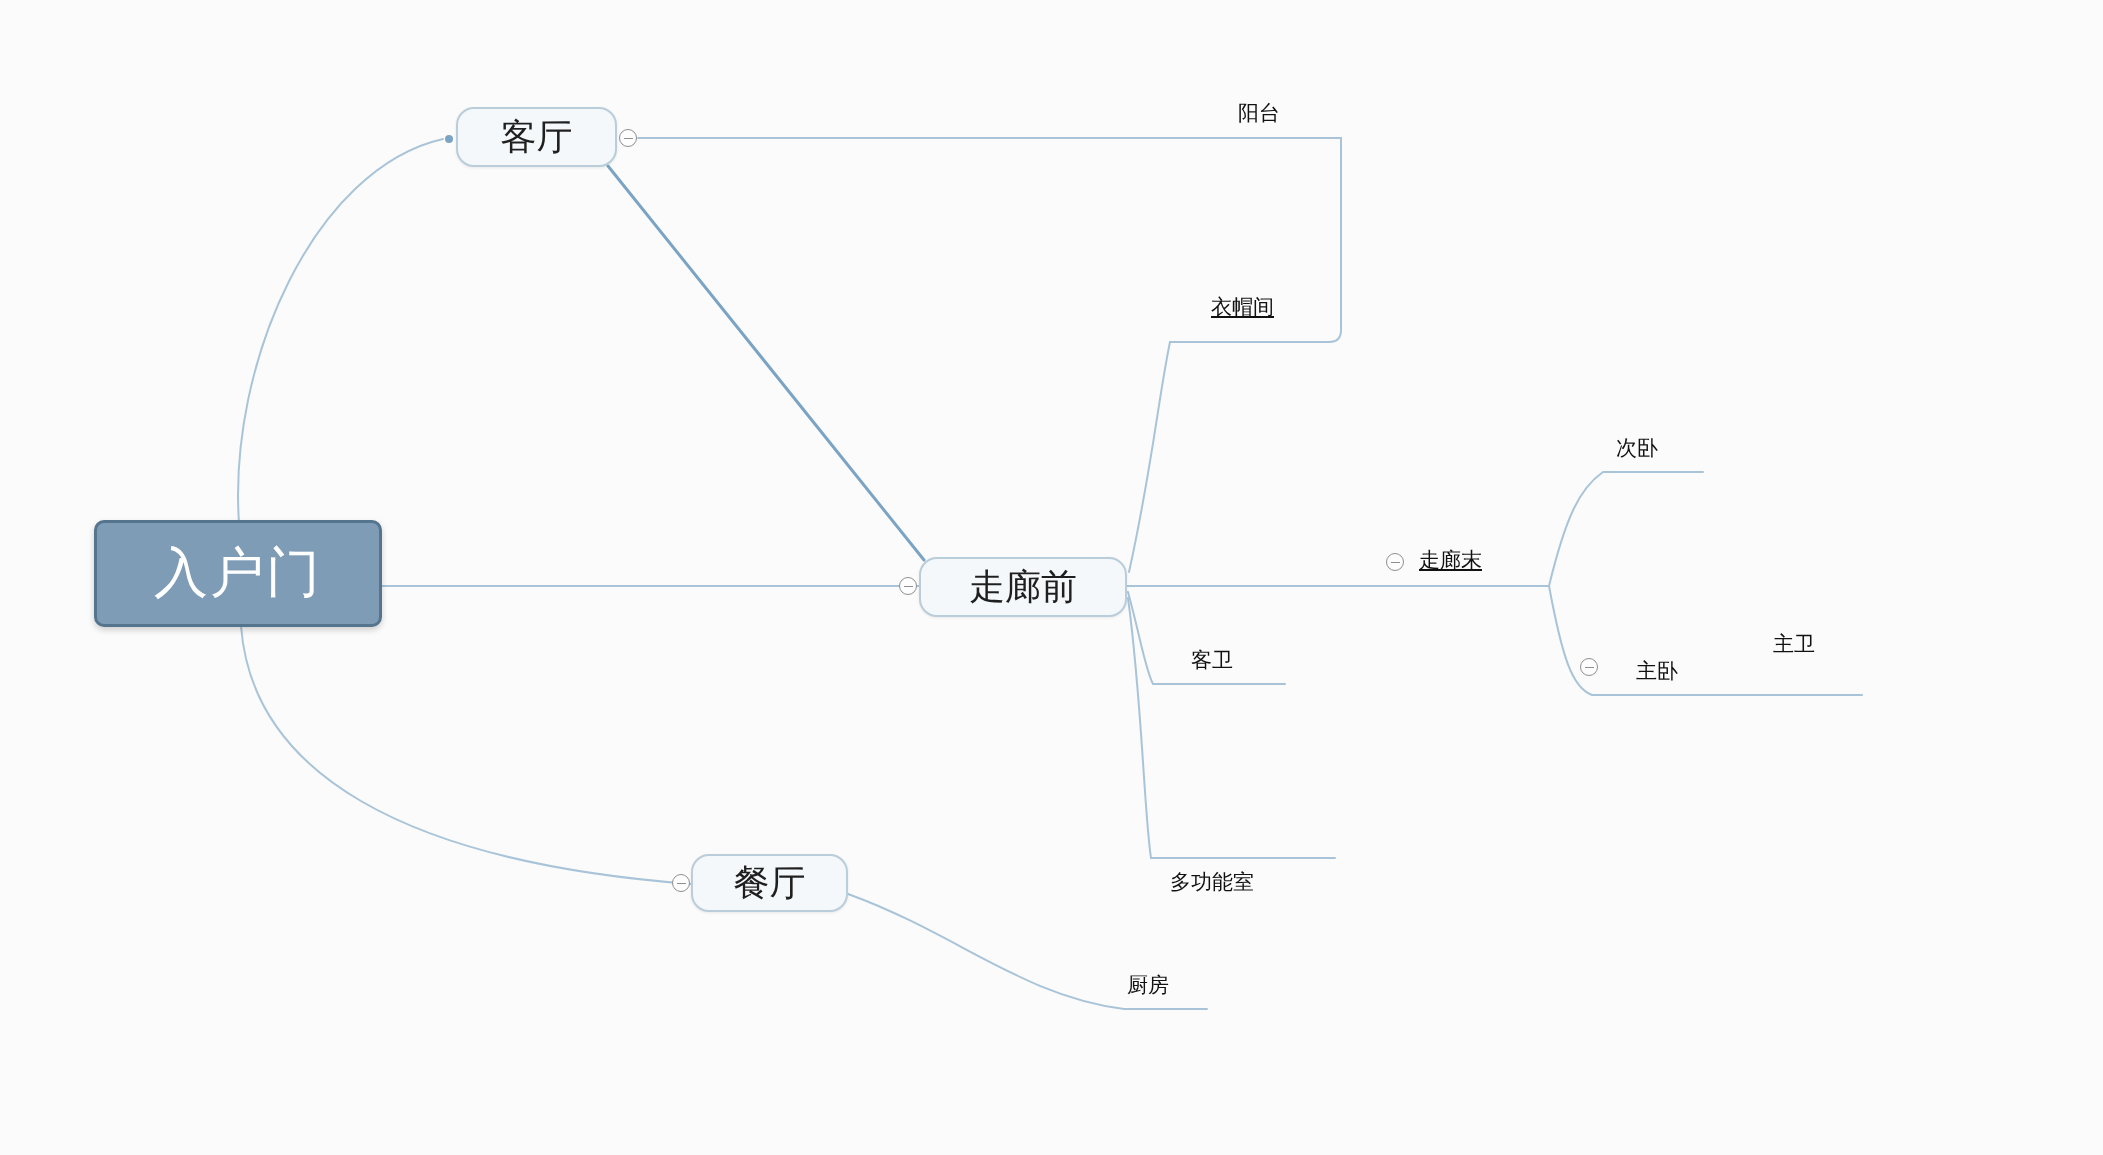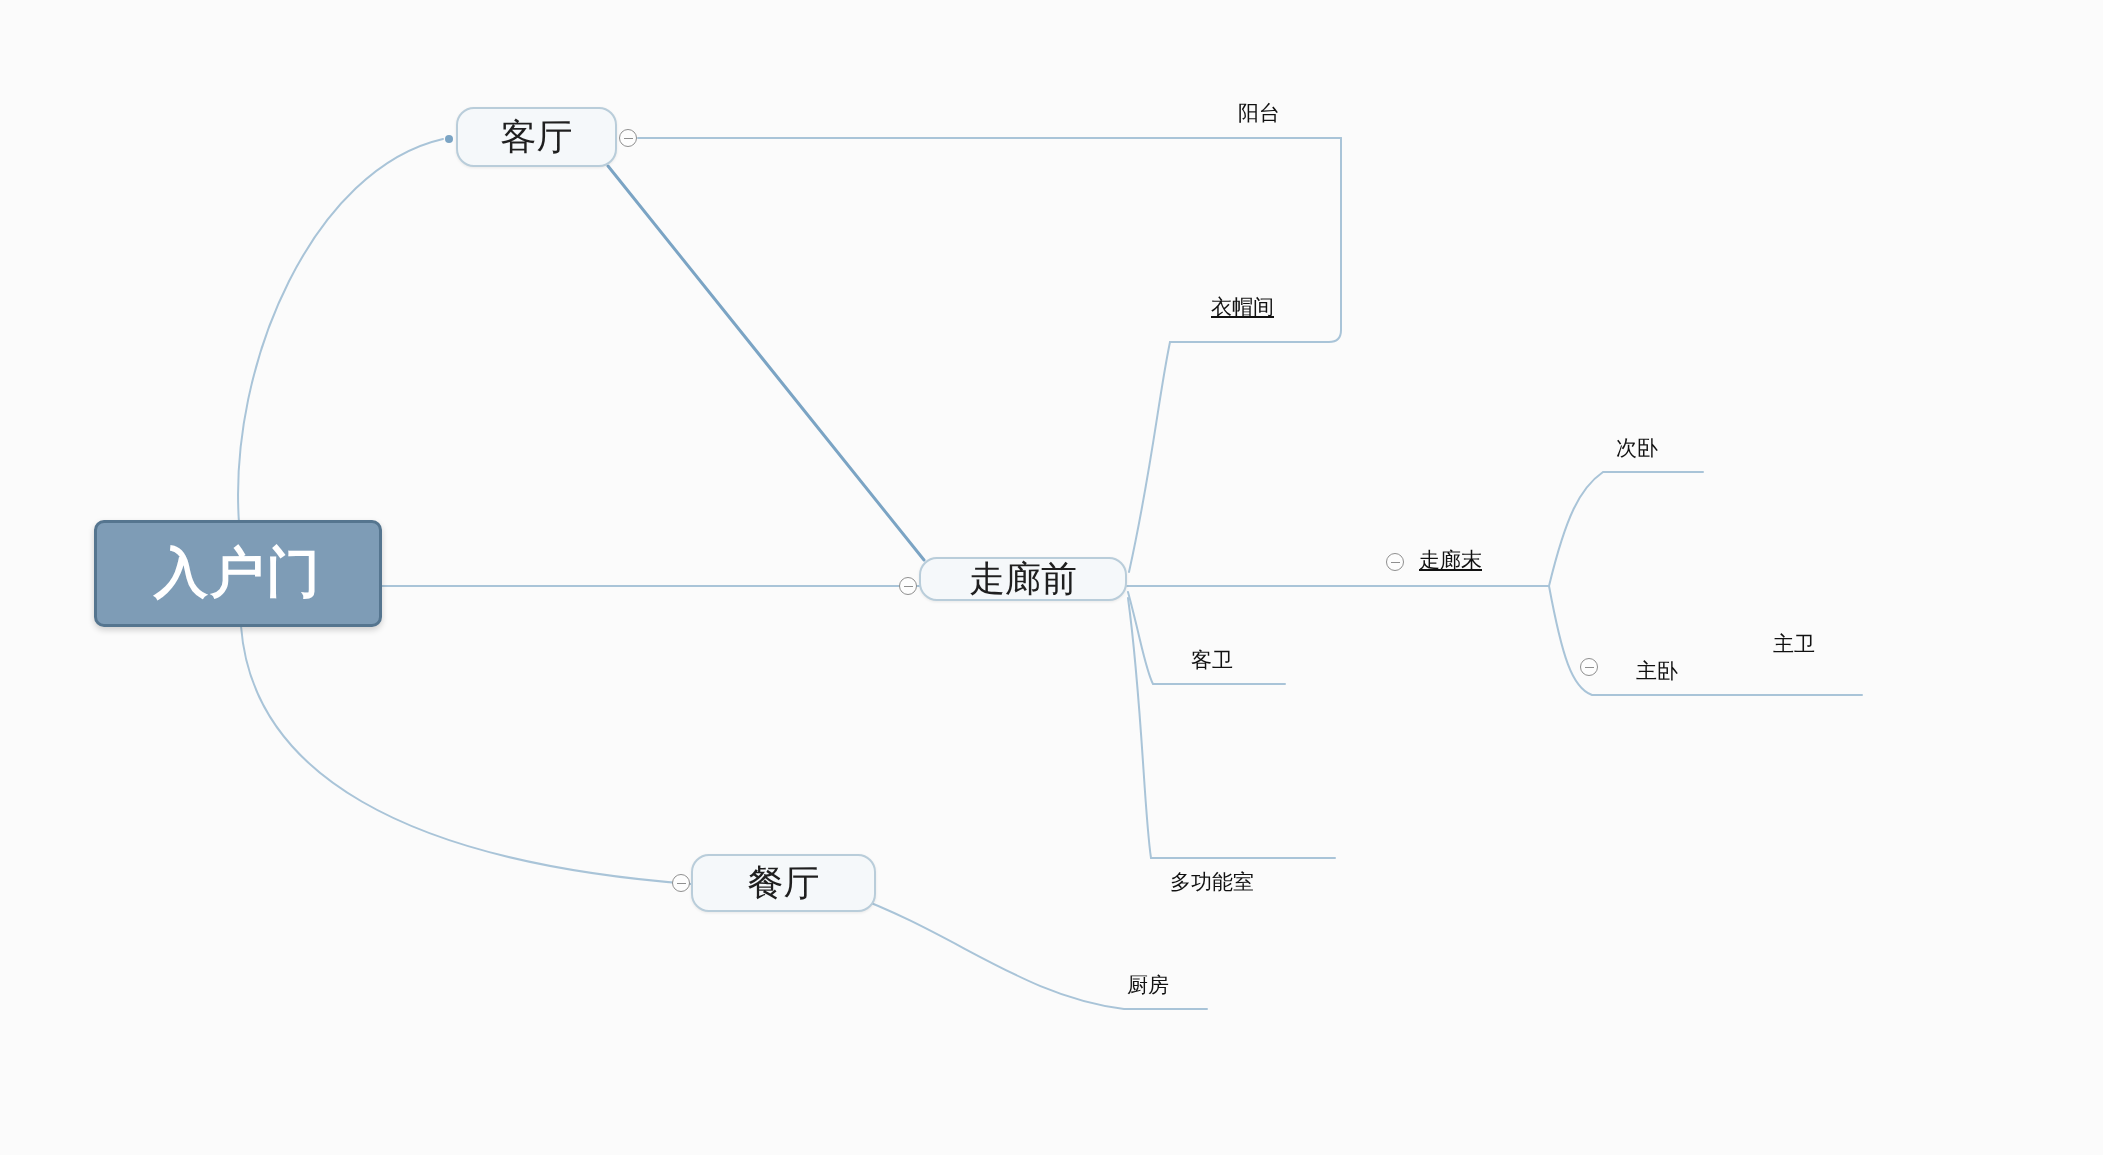--- a/index.html
+++ b/index.html
@@ -53,21 +53,21 @@
   }
   .node-root{
     background:var(--root-fill);
     border:3px solid var(--root-border);
     border-radius:10px;
     box-shadow:0 3px 6px rgba(0,0,0,0.18);
   }
   .node-root .node-label{
     color:var(--root-text);
     font-size:54px;
-    font-weight:bold;
+    font-weight:normal;
     letter-spacing:2px;
   }
   .node-box{
     background:var(--node-fill);
     border:2px solid var(--node-border);
     box-shadow:0 1px 3px rgba(0,0,0,0.08);
   }
   .node-box .node-label{
     color:var(--node-text);
     font-size:36px;
@@ -133,25 +133,25 @@
   </svg>
 
   <div class="node node-root" style="left:94px;top:520px;width:288px;height:107px;">
     <span class="node-label">入户门</span>
   </div>
 
   <div class="node node-box" style="left:456px;top:107px;width:161px;height:60px;">
     <span class="node-label">客厅</span>
   </div>
 
-  <div class="node node-box" style="left:919px;top:557px;width:208px;height:44px;">
+  <div class="node node-box" style="left:919px;top:557px;width:208px;height:60px;">
     <span class="node-label">走廊前</span>
   </div>
 
-  <div class="node node-box" style="left:691px;top:854px;width:185px;height:58px;">
+  <div class="node node-box" style="left:691px;top:854px;width:157px;height:58px;">
     <span class="node-label">餐厅</span>
   </div>
 
   <span class="leaf" style="left:1238px;top:99px;">阳台</span>
 
   <span class="leaf" style="left:1211px;top:293px;text-decoration:underline;">衣帽间</span>
 
   <span class="leaf" style="left:1191px;top:646px;">客卫</span>
 
   <span class="leaf" style="left:1419px;top:546px;text-decoration:underline;">走廊末</span>

